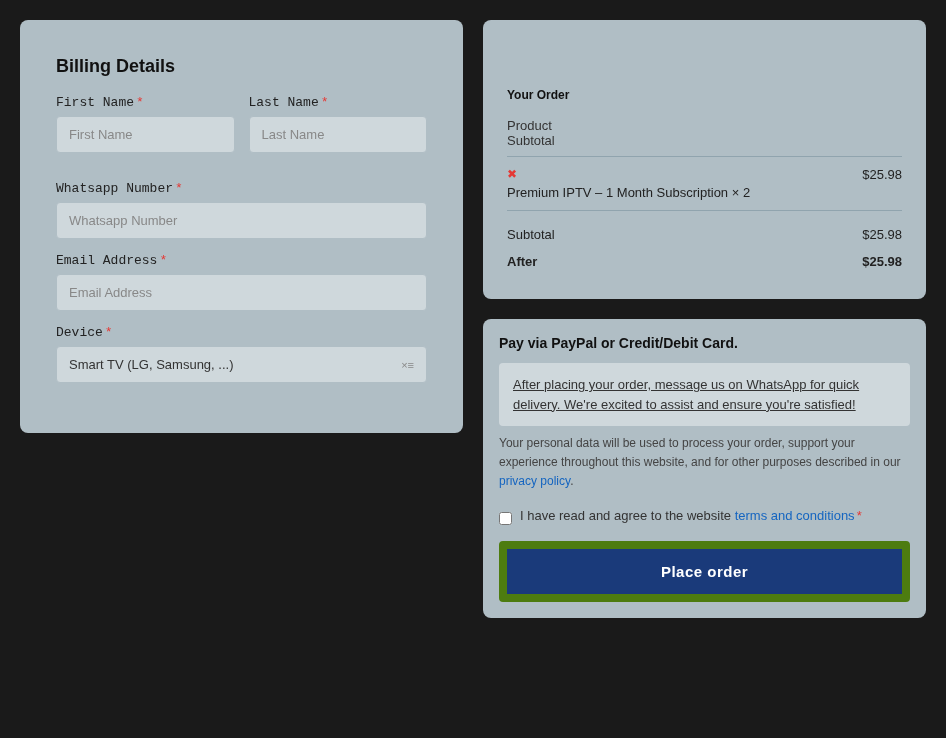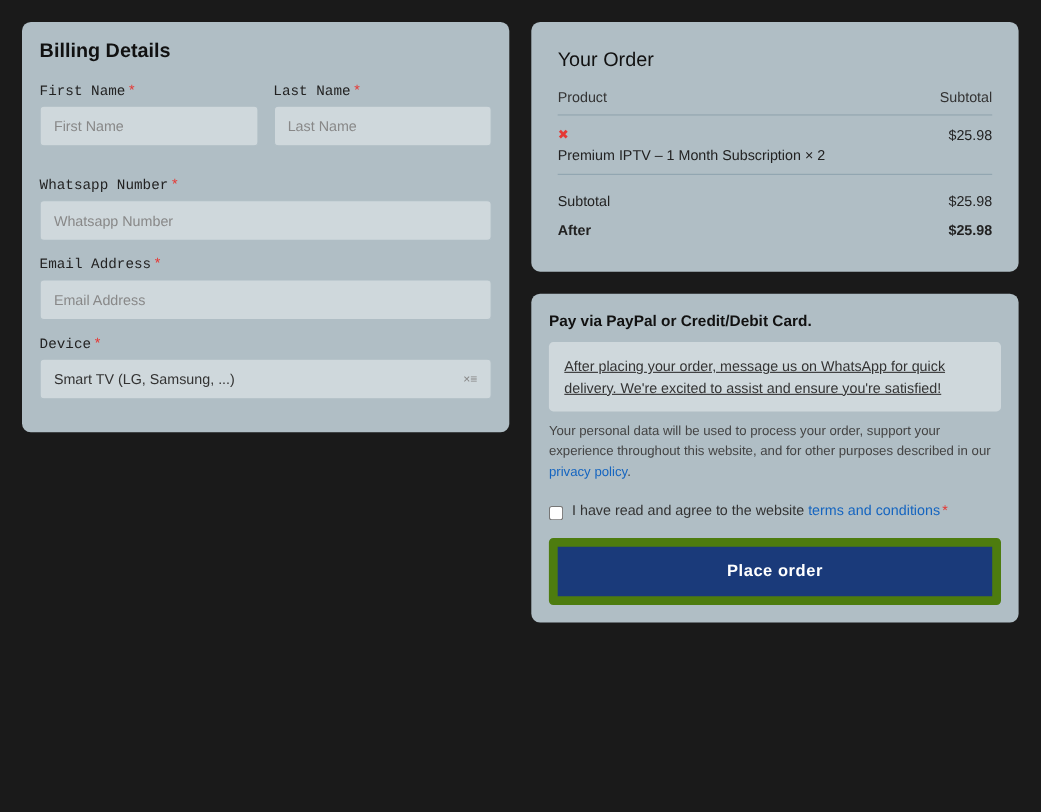--- a/index.html
+++ b/index.html
@@ -32,21 +32,21 @@
 
     .right-column {
       display: flex;
       flex-direction: column;
       gap: 20px;
     }
 
     .card {
       background-color: #b0bec5;
       border-radius: 8px;
-      padding: 16px;
+      padding: 36px;
     }
 
     .card h2 {
       font-size: 18px;
       font-weight: bold;
       color: #111;
       margin-bottom: 18px;
     }
 
     .form-row {
@@ -124,36 +124,38 @@
     }
 
     
     .order-card {
       background-color: #b0bec5;
       border-radius: 8px;
       padding: 24px;
     }
 
     .order-card h2 {
-      font-size: 18px;
-      font-weight: normal;
+      font-size: 12px;
+      font-weight: bold;
       color: #111;
       margin-bottom: 16px;
+      margin-top: 44px;
     }
 
     .order-table {
       width: 100%;
     }
 
     .order-table-header {
       display: flex;
       justify-content: space-between;
       padding-bottom: 8px;
       border-bottom: 1px solid #90a4ae;
       margin-bottom: 10px;
+      flex-direction: column;
     }
 
     .order-table-header span {
       font-size: 13px;
       color: #333;
       font-weight: 500;
     }
 
     .order-item {
       display: flex;

